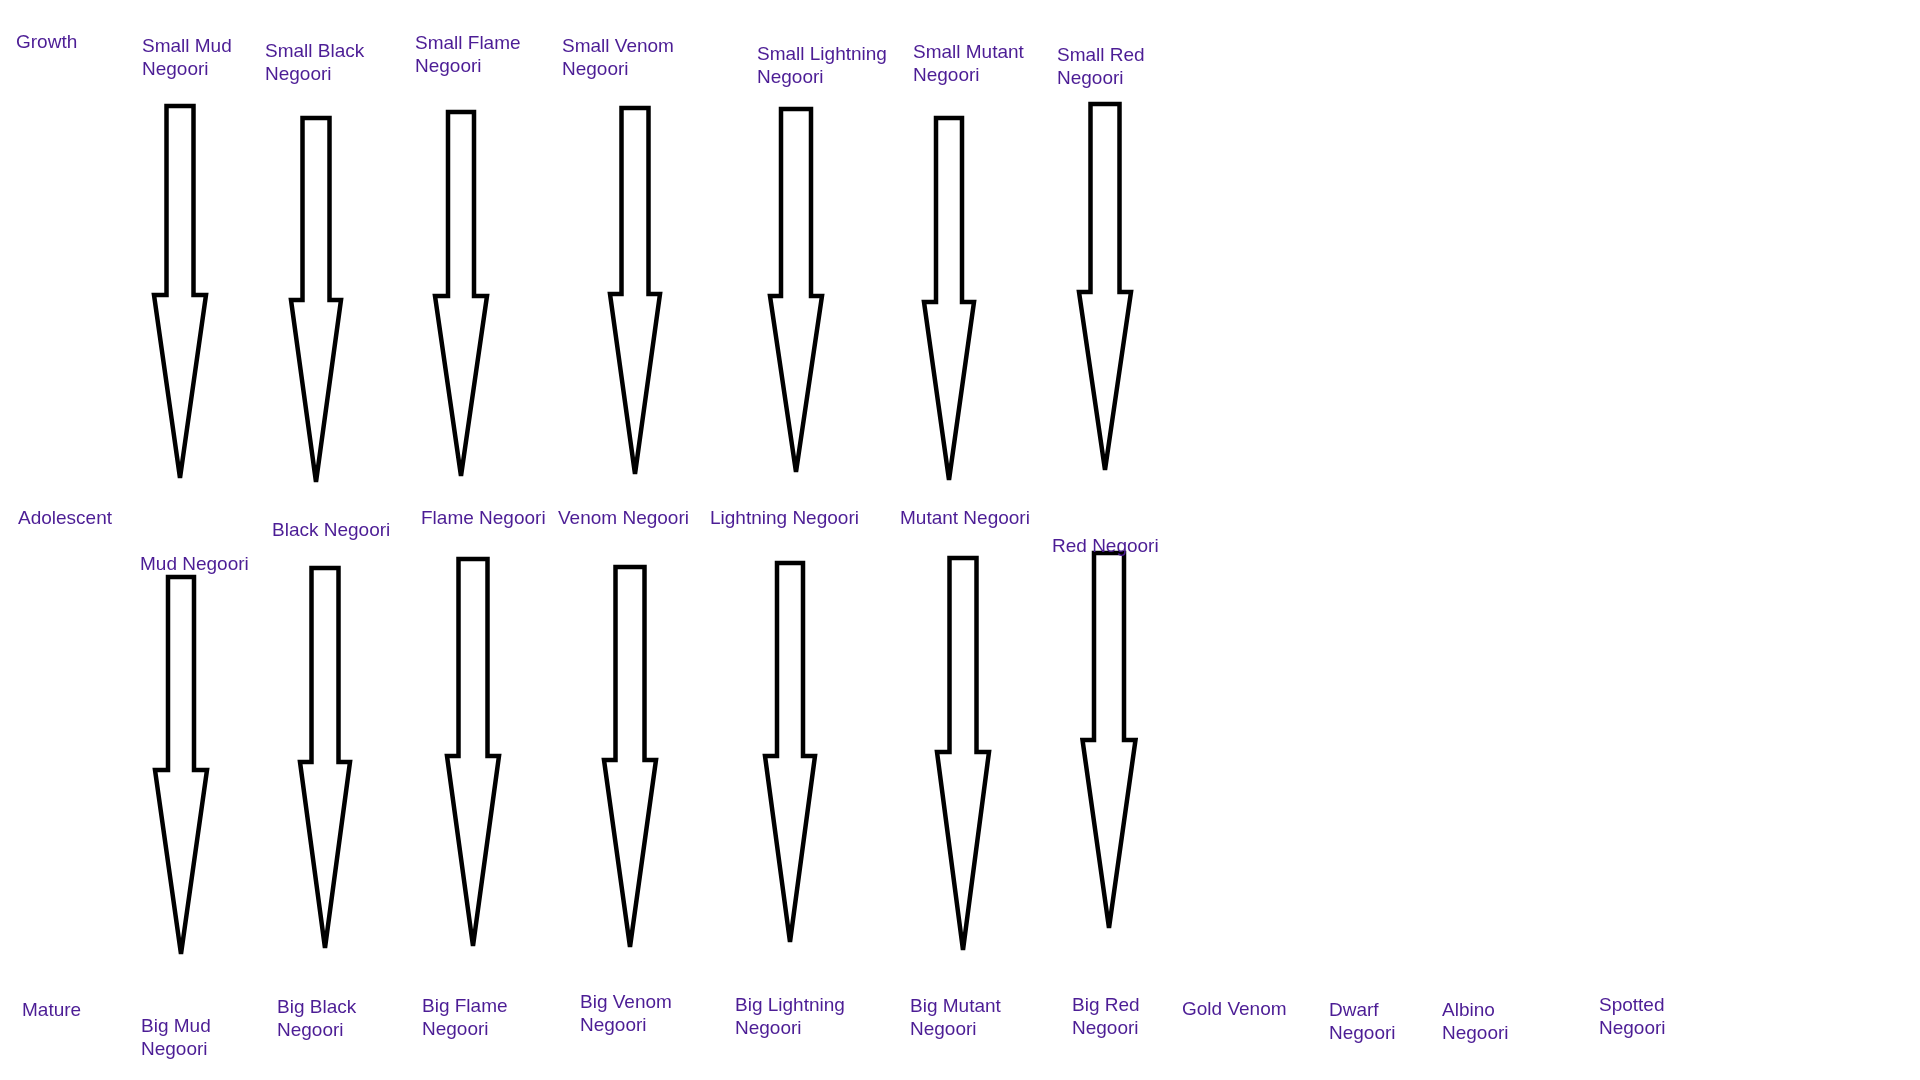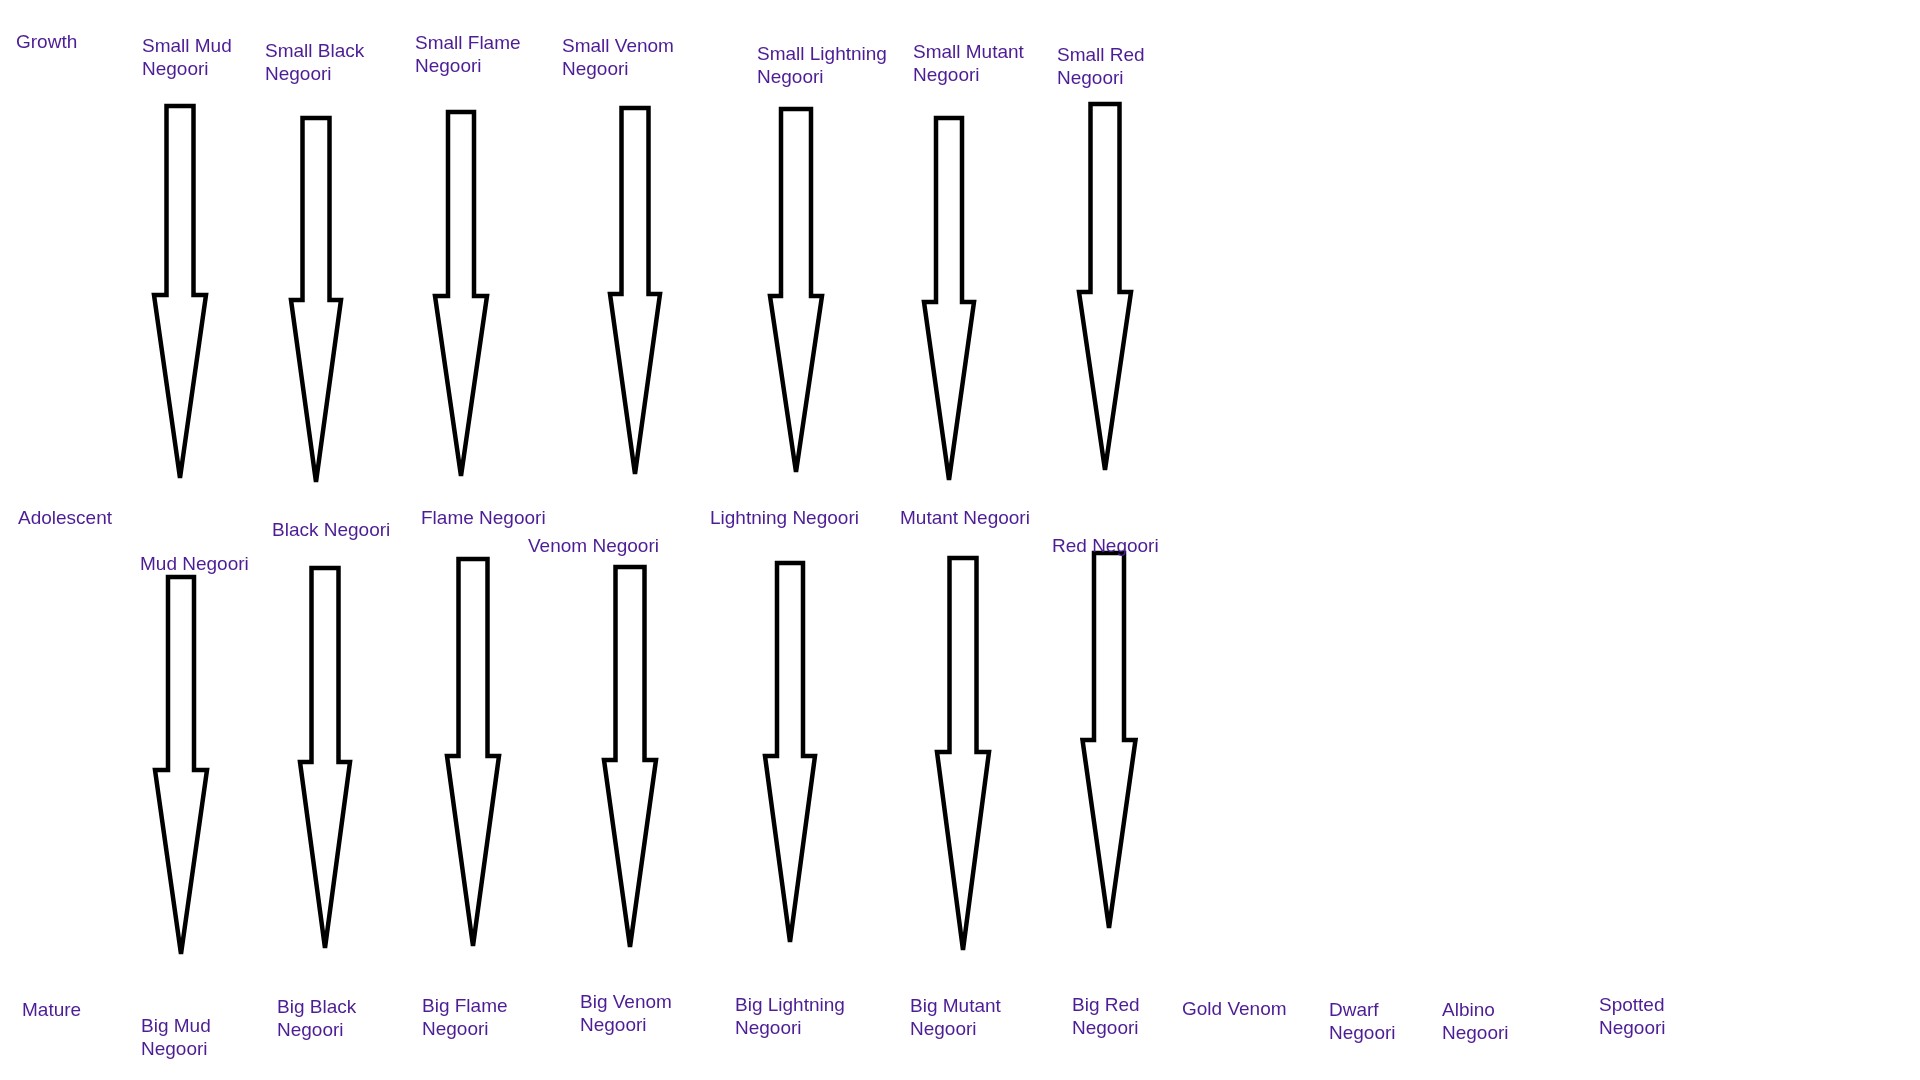--- a/index.html
+++ b/index.html
@@ -69,21 +69,21 @@
       <div class="lbl" style="left: 272px; top: 506px; margin-top: 12px;">Black Negoori</div>
       <div class="lbl" style="left: 277px; top: 995px;">Big Black
 Negoori</div>
       <div class="lbl" style="left: 415px; top: 31px;">Small Flame
 Negoori</div>
       <div class="lbl" style="left: 421px; top: 506px;">Flame Negoori</div>
       <div class="lbl" style="left: 422px; top: 994px;">Big Flame
 Negoori</div>
       <div class="lbl" style="left: 562px; top: 34px;">Small Venom
 Negoori</div>
-      <div class="lbl" style="left: 528px; top: 506px; margin-top: 28px;">Venom Negoori</div>
+      <div class="lbl" style="left: 558px; top: 506px;">Venom Negoori</div>
       <div class="lbl" style="left: 580px; top: 990px;">Big Venom
 Negoori</div>
       <div class="lbl" style="left: 757px; top: 42px;">Small Lightning
 Negoori</div>
       <div class="lbl" style="left: 710px; top: 506px;">Lightning Negoori</div>
       <div class="lbl" style="left: 735px; top: 993px;">Big Lightning
 Negoori</div>
       <div class="lbl" style="left: 913px; top: 40px;">Small Mutant
 Negoori</div>
       <div class="lbl" style="left: 900px; top: 506px;">Mutant Negoori</div>

